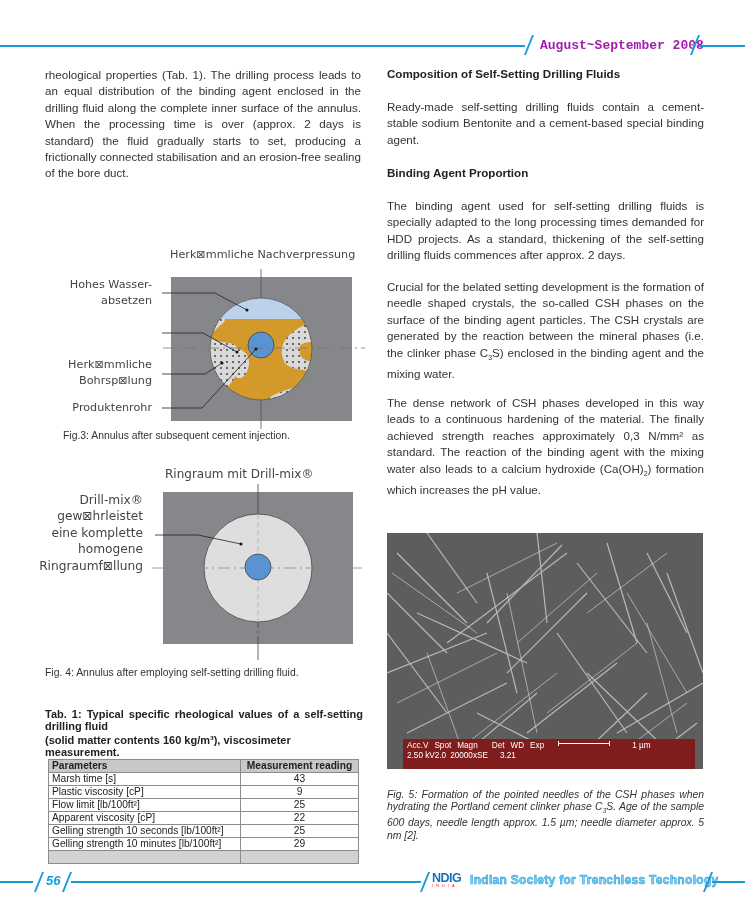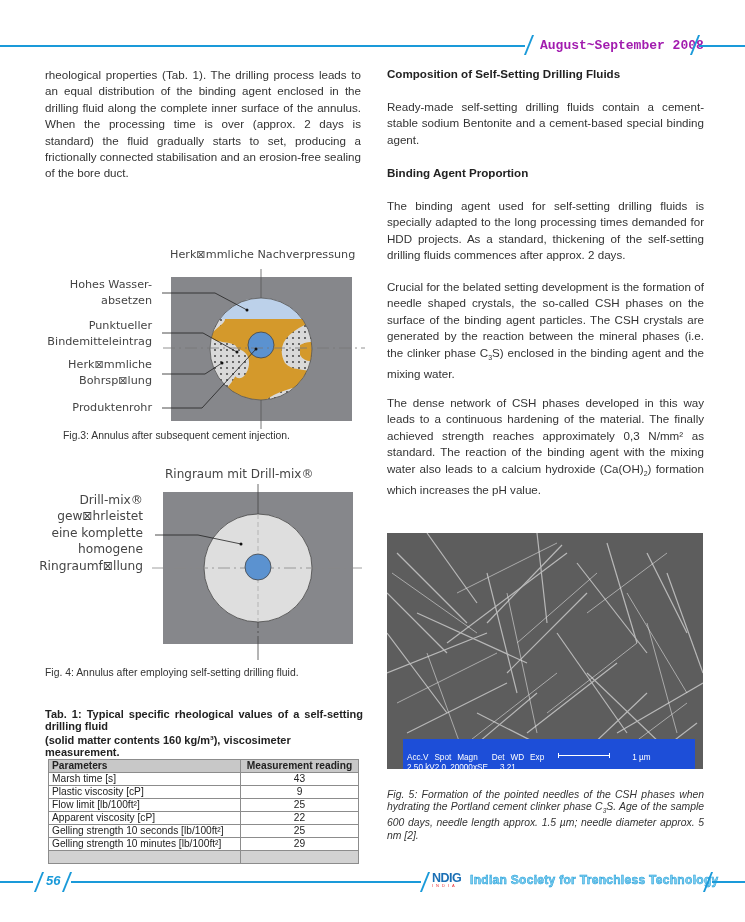--- a/index.html
+++ b/index.html
@@ -11,22 +11,22 @@
   .hdr-date { position:absolute; top:38px; left:540px; font-size:13px; font-weight:bold; color:#a21caf;font-family:Liberation Mono, monospace; }
   .body-text { font-size:11.6px; line-height:16.4px; text-align:justify; color:#333; margin:0; }
   .heading { font-size:11.6px; font-weight:bold; color:#222; margin:0; }
   .caption { font-size:10.4px; color:#333; }
   .fig-label { font-family:"DejaVu Sans", sans-serif; font-size:11.2px; color:#444; text-align:right; line-height:15.5px; }
   table.rheo { border-collapse:collapse; font-size:10.2px; color:#222; }
   table.rheo td, table.rheo th { border:1px solid #8c8c8c; padding:0 3px; height:12px; line-height:12px; }
   table.rheo th { background:#c8c8c8; text-align:left; font-weight:bold; }
   table.rheo td.val { text-align:center; }
   table.rheo tr.empty td { background:#d2d2d2; height:12px; }
-  .sem-bar { position:absolute; left:16px; top:206px; width:292px; height:34px; background:#1d4ed8; color:#fff;
-             font-size:8.2px; line-height:10px; padding:14px 4px; box-sizing:border-box; }
+  .sem-bar { position:absolute; left:16px; top:206px; width:292px; height:34px; background:#7f1d1d; color:#fff;
+             font-size:8.2px; line-height:10px; padding:2px 4px; box-sizing:border-box; }
 </style>
 </head>
 <body>
 
 <div class="hline" style="top:45px; left:0; width:525px;"></div>
 <div class="slash" style="top:35px; left:528px;"></div>
 <div class="hdr-date">August~September 2008</div>
 <div class="slash" style="top:35px; left:694px;"></div>
 <div class="hline" style="top:45px; left:699px; width:46px;"></div>
 
@@ -61,24 +61,20 @@
     <polyline points="142,88 183,88 217,107" fill="none" stroke="#222" stroke-width="0.8"></polyline>
       <circle cx="217" cy="107" r="1.5" fill="#111"></circle>
     <polyline points="142,129 185,129 202,118" fill="none" stroke="#222" stroke-width="0.8"></polyline>
       <circle cx="202" cy="118" r="1.5" fill="#111"></circle>
     <polyline points="142,163 182,163 236,104" fill="none" stroke="#222" stroke-width="0.8"></polyline>
       <circle cx="236" cy="104" r="1.5" fill="#111"></circle>
   </svg>
   <div class="abs fig-label" style="left:0; top:32px; width:132px;">
     <div>Hohes Wasser-</div>
     <div>absetzen</div>
-  </div>
-  <div class="abs fig-label" style="left:0; top:73px; width:132px;">
-    <div>Punktueller</div>
-    <div>Bindemitteleintrag</div>
   </div>
   <div class="abs fig-label" style="left:0; top:112px; width:132px;">
     <div>Herk⊠mmliche</div>
     <div>Bohrsp⊠lung</div>
   </div>
   <div class="abs fig-label" style="left:0; top:155px; width:132px;">
     <div>Produktenrohr</div>
   </div>
 </div>
 <div class="abs caption" style="left:45px; top:430px;margin-left:18px;">Fig.3: Annulus after subsequent cement injection.</div>

